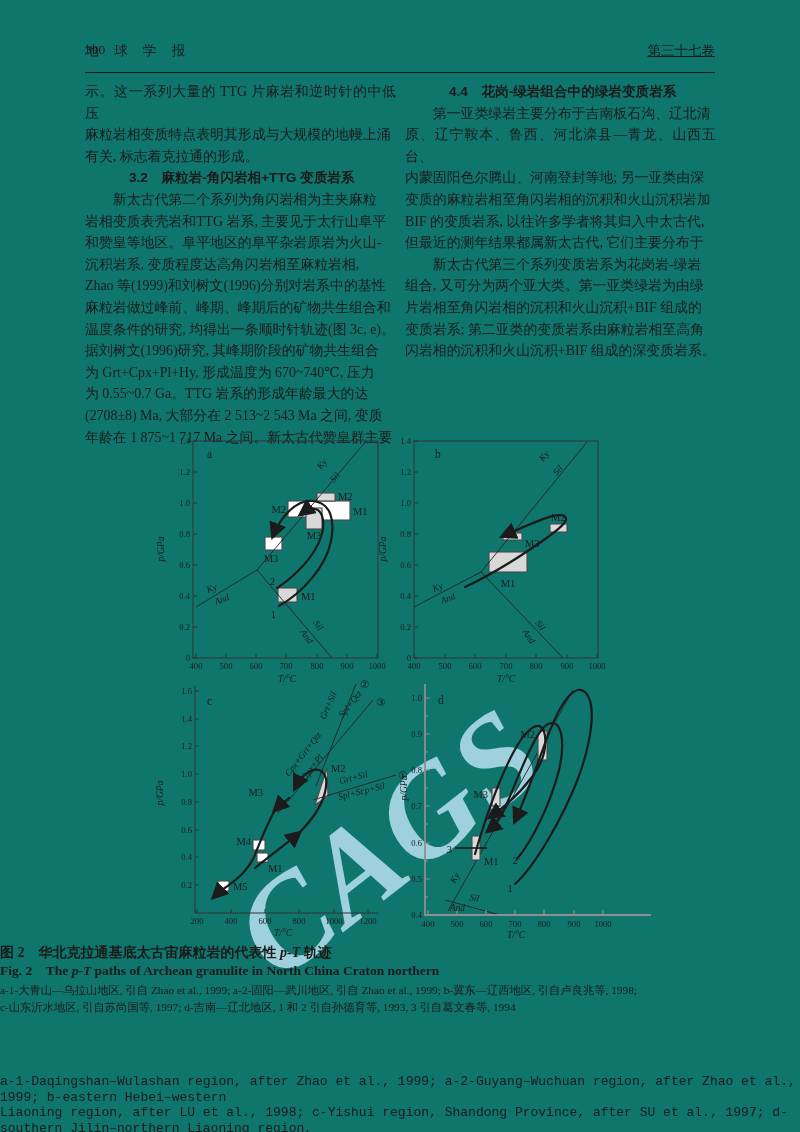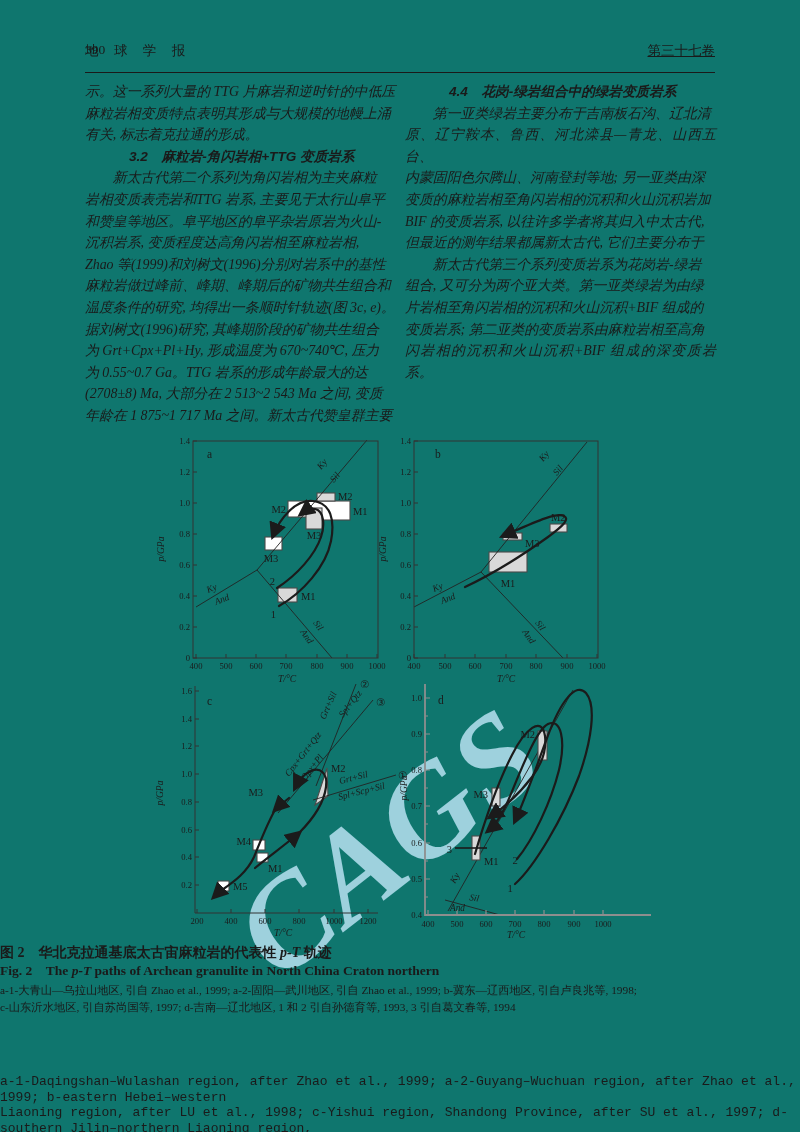--- a/index.html
+++ b/index.html
@@ -5,21 +5,21 @@
   html,body{margin:0;padding:0;background:#fff;}
   .page{position:relative;width:800px;height:1132px;background:#0f766e;overflow:hidden;
         font-family:"Liberation Serif","DejaVu Serif",serif;color:#1a1a1a;}
   
   .hdr{position:absolute;left:85px;top:42px;width:630px;height:24px;font-size:13.5px;}
   .hdr .pno{position:absolute;left:0;top:0;}
   .hdr .jrn{position:absolute;left:0;right:0;top:0;text-align:left;letter-spacing:6px;}
   .hdr .vol{position:absolute;right:0;top:0;text-decoration:underline;}
   .hdr-rule{position:absolute;left:85px;top:72px;width:630px;height:0;border-top:1.5px solid #1a1a1a;}
   
-  .col{position:absolute;top:81px;width:311px;font-size:13.9px;line-height:21.6px;text-align:justify;font-style:italic;}
+  .col{position:absolute;top:81px;width:311px;font-size:13.9px;line-height:21.6px;text-align:justify;}
   .col-l{left:85px;} .col-r{left:405px;}
   .lines{white-space:pre-line;}
   .sec{font-family:"Liberation Sans","DejaVu Sans",sans-serif;font-weight:700;font-size:13.6px;margin-left:44px;}
   
   .fig{position:absolute;left:0;top:430px;width:800px;height:515px;}
   .wm{position:absolute;left:252px;top:455px;z-index:0;font-size:128px;line-height:1;
       font-style:italic;font-weight:700;letter-spacing:3px;color:#b7e1f1;opacity:.85;
       transform:rotate(-38deg);transform-origin:left center;font-family:"Liberation Serif",serif;}
   svg.panel{position:absolute;z-index:1;overflow:visible;}
   svg text{font-family:"Liberation Serif","DejaVu Serif",serif;fill:#1b1b1b;}

